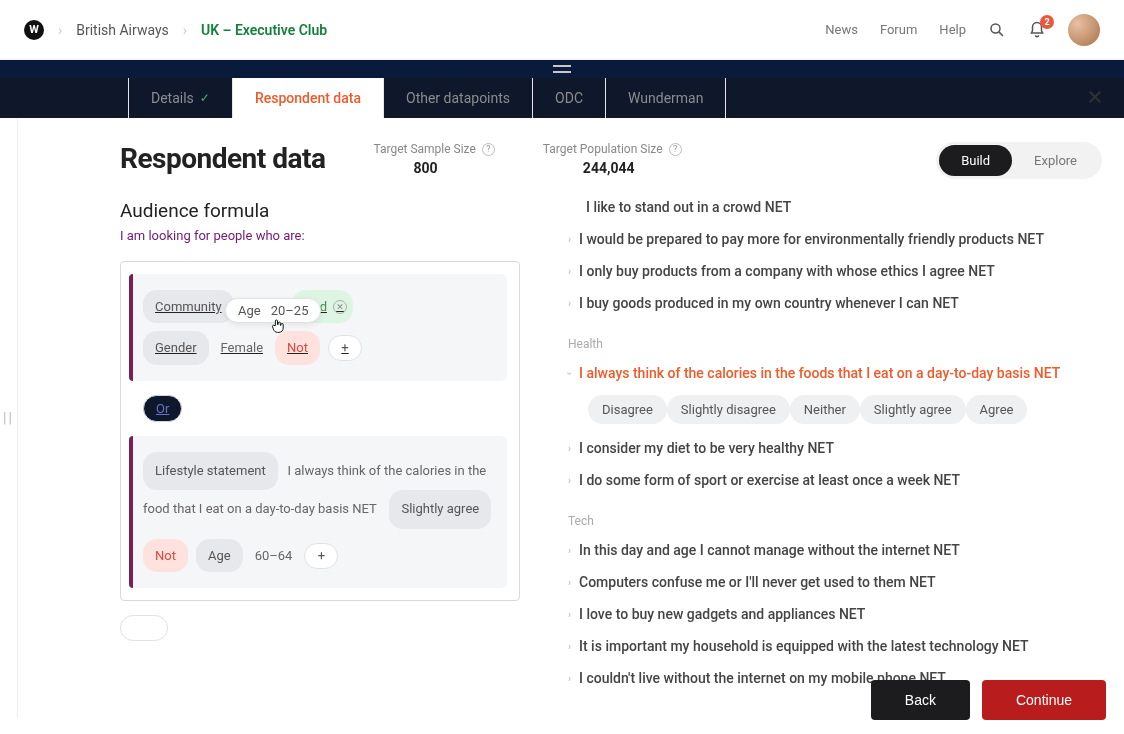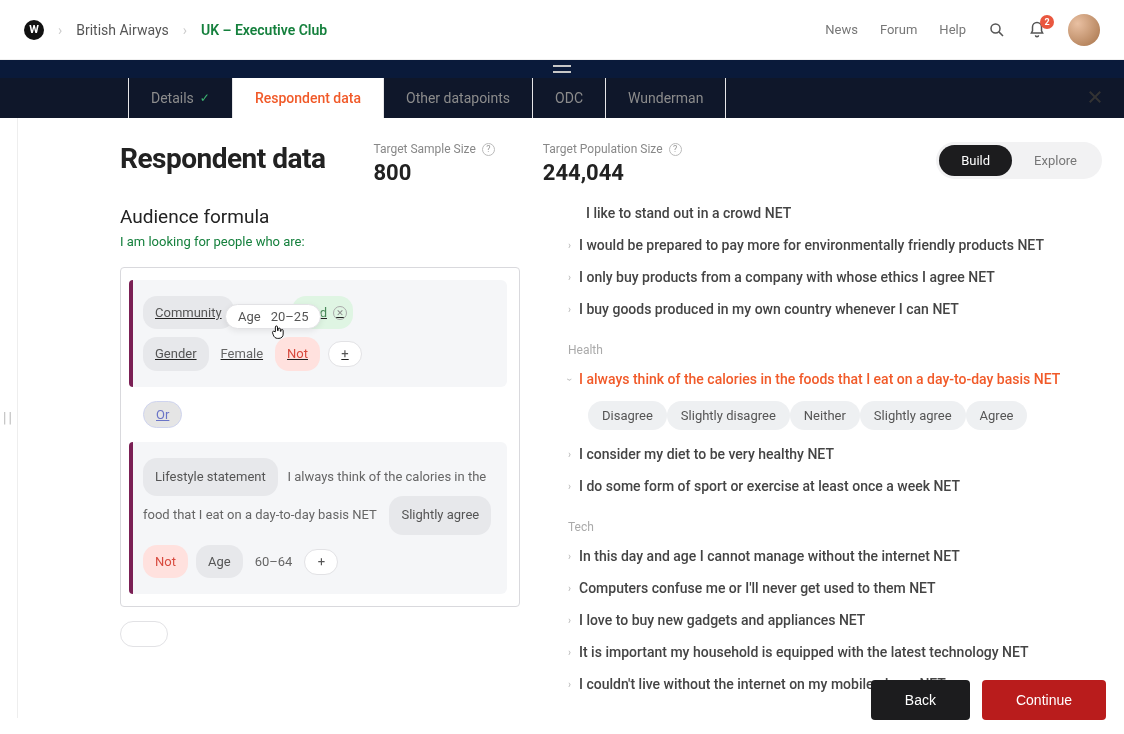--- a/index.html
+++ b/index.html
@@ -27,38 +27,38 @@
   .tab .check { color:#3cb371; font-size:12px;}
   .body-area { display:flex; }
   .left-rail { width:18px; border-right:1px solid #eee; min-height:600px; display:flex; align-items:center; justify-content:center; color:#bbb;}
   .content { flex:1; padding: 24px 0 0 0; position:relative;}
   .headerblock { display:flex; align-items:flex-start; gap:48px; padding: 0 0 20px 102px;}
   .page-title { font-size:28px; font-weight:700; letter-spacing:-0.5px; }
   .metric { display:flex; flex-direction:column; gap:4px;}
   .metric-row { display:flex; align-items:center; gap:6px;}
   .metric-label { font-size:12px; color:#888;}
   .metric-q { width:13px; height:13px; border:1px solid #bbb; border-radius:50%; display:inline-flex; align-items:center; justify-content:center; font-size:9px; color:#999;}
-  .metric-value { font-size:22px; font-weight:700;}
+  .metric-value { font-size:14px; font-weight:700;margin-left:40px;}
   .toggle-group { margin-left:auto; margin-right:22px; display:flex; background:#f2f2f3; border-radius:22px; padding:3px;}
   .toggle-btn { padding: 8px 22px; border-radius:20px; font-size:13px; color:#777; cursor:pointer;}
   .toggle-btn.active { background:#1c1c1e; color:#fff; }
   .cols { display:flex; gap:48px; padding-left:102px; padding-right:20px;}
   
   .leftcol { width:400px; }
   .section-title { font-size:19px; font-weight:400; margin-bottom:6px;}
-  .section-sub { font-size:13px; color:#15803d; margin-bottom:18px;}
+  .section-sub { font-size:13px; color:#701a75; margin-bottom:18px;}
   .formula-box { border:1px solid #d9d9dd; border-radius:4px; padding:12px 12px 12px 8px; }
   .block { background:#f5f6f8; border-radius:6px; position:relative; padding:16px 14px; }
   .block::before { content:""; position:absolute; left:0; top:0; bottom:0; width:4px; background:#7a1f54; border-radius:4px 0 0 4px;}
   .chips { display:flex; flex-wrap:wrap; gap:10px 8px; align-items:center; line-height:1.8;}
   .chip { background:#e7e8eb; color:#555; padding:5px 12px; border-radius:14px; font-size:13px; display:inline-flex; align-items:center;}
   .chip.val { background:transparent; color:#666; padding-left:4px; padding-right:4px;}
   .chip.and { background:#dff5e3; color:#4a8a5a;}
   .chip.not { background:#ffe1de; color:#d84a3e;}
-  .chip.or-outer { background:#e5e5e5; color:#6a74c7; border:1px solid #cfd4ef;text-decoration:underline;}
+  .chip.or-outer { background:#0f172a; color:#6a74c7; border:1px solid #cfd4ef;text-decoration:underline;}
   .chip.plus { background:#fff; border:1px solid #e2e2e5; width:34px; height:26px; justify-content:center; padding:0;}
   .chip .x-circle { width:14px; height:14px; border:1px solid #aaa; border-radius:50%; display:inline-flex; align-items:center; justify-content:center; font-size:9px; color:#888; margin-left:6px;}
   .drag-float { position:absolute; background:#fff; border:1px solid #e2e2e5; border-radius:16px; padding:4px 12px; font-size:13px; color:#555; box-shadow:0 2px 6px rgba(0,0,0,.08); display:flex; gap:10px; align-items:center;}
   .cursor-hand { position:absolute; width:17px; height:20px; pointer-events:none;}
   .or-sep { margin:14px 0 14px 14px;}
   .longtext { color:#666; font-size:13px; line-height:2.2;}
   .empty-pill { margin-top:14px; width:48px; height:26px; border:1px solid #e2e2e5; border-radius:14px; background:#fff;}
   
   .rightcol { flex:1; font-size:14px; color:#444; padding-top:0; }
   .stmt-list .stmt { display:flex; align-items:center; gap:8px; padding:8px 0; color:#444; font-weight:500; cursor:pointer;}

